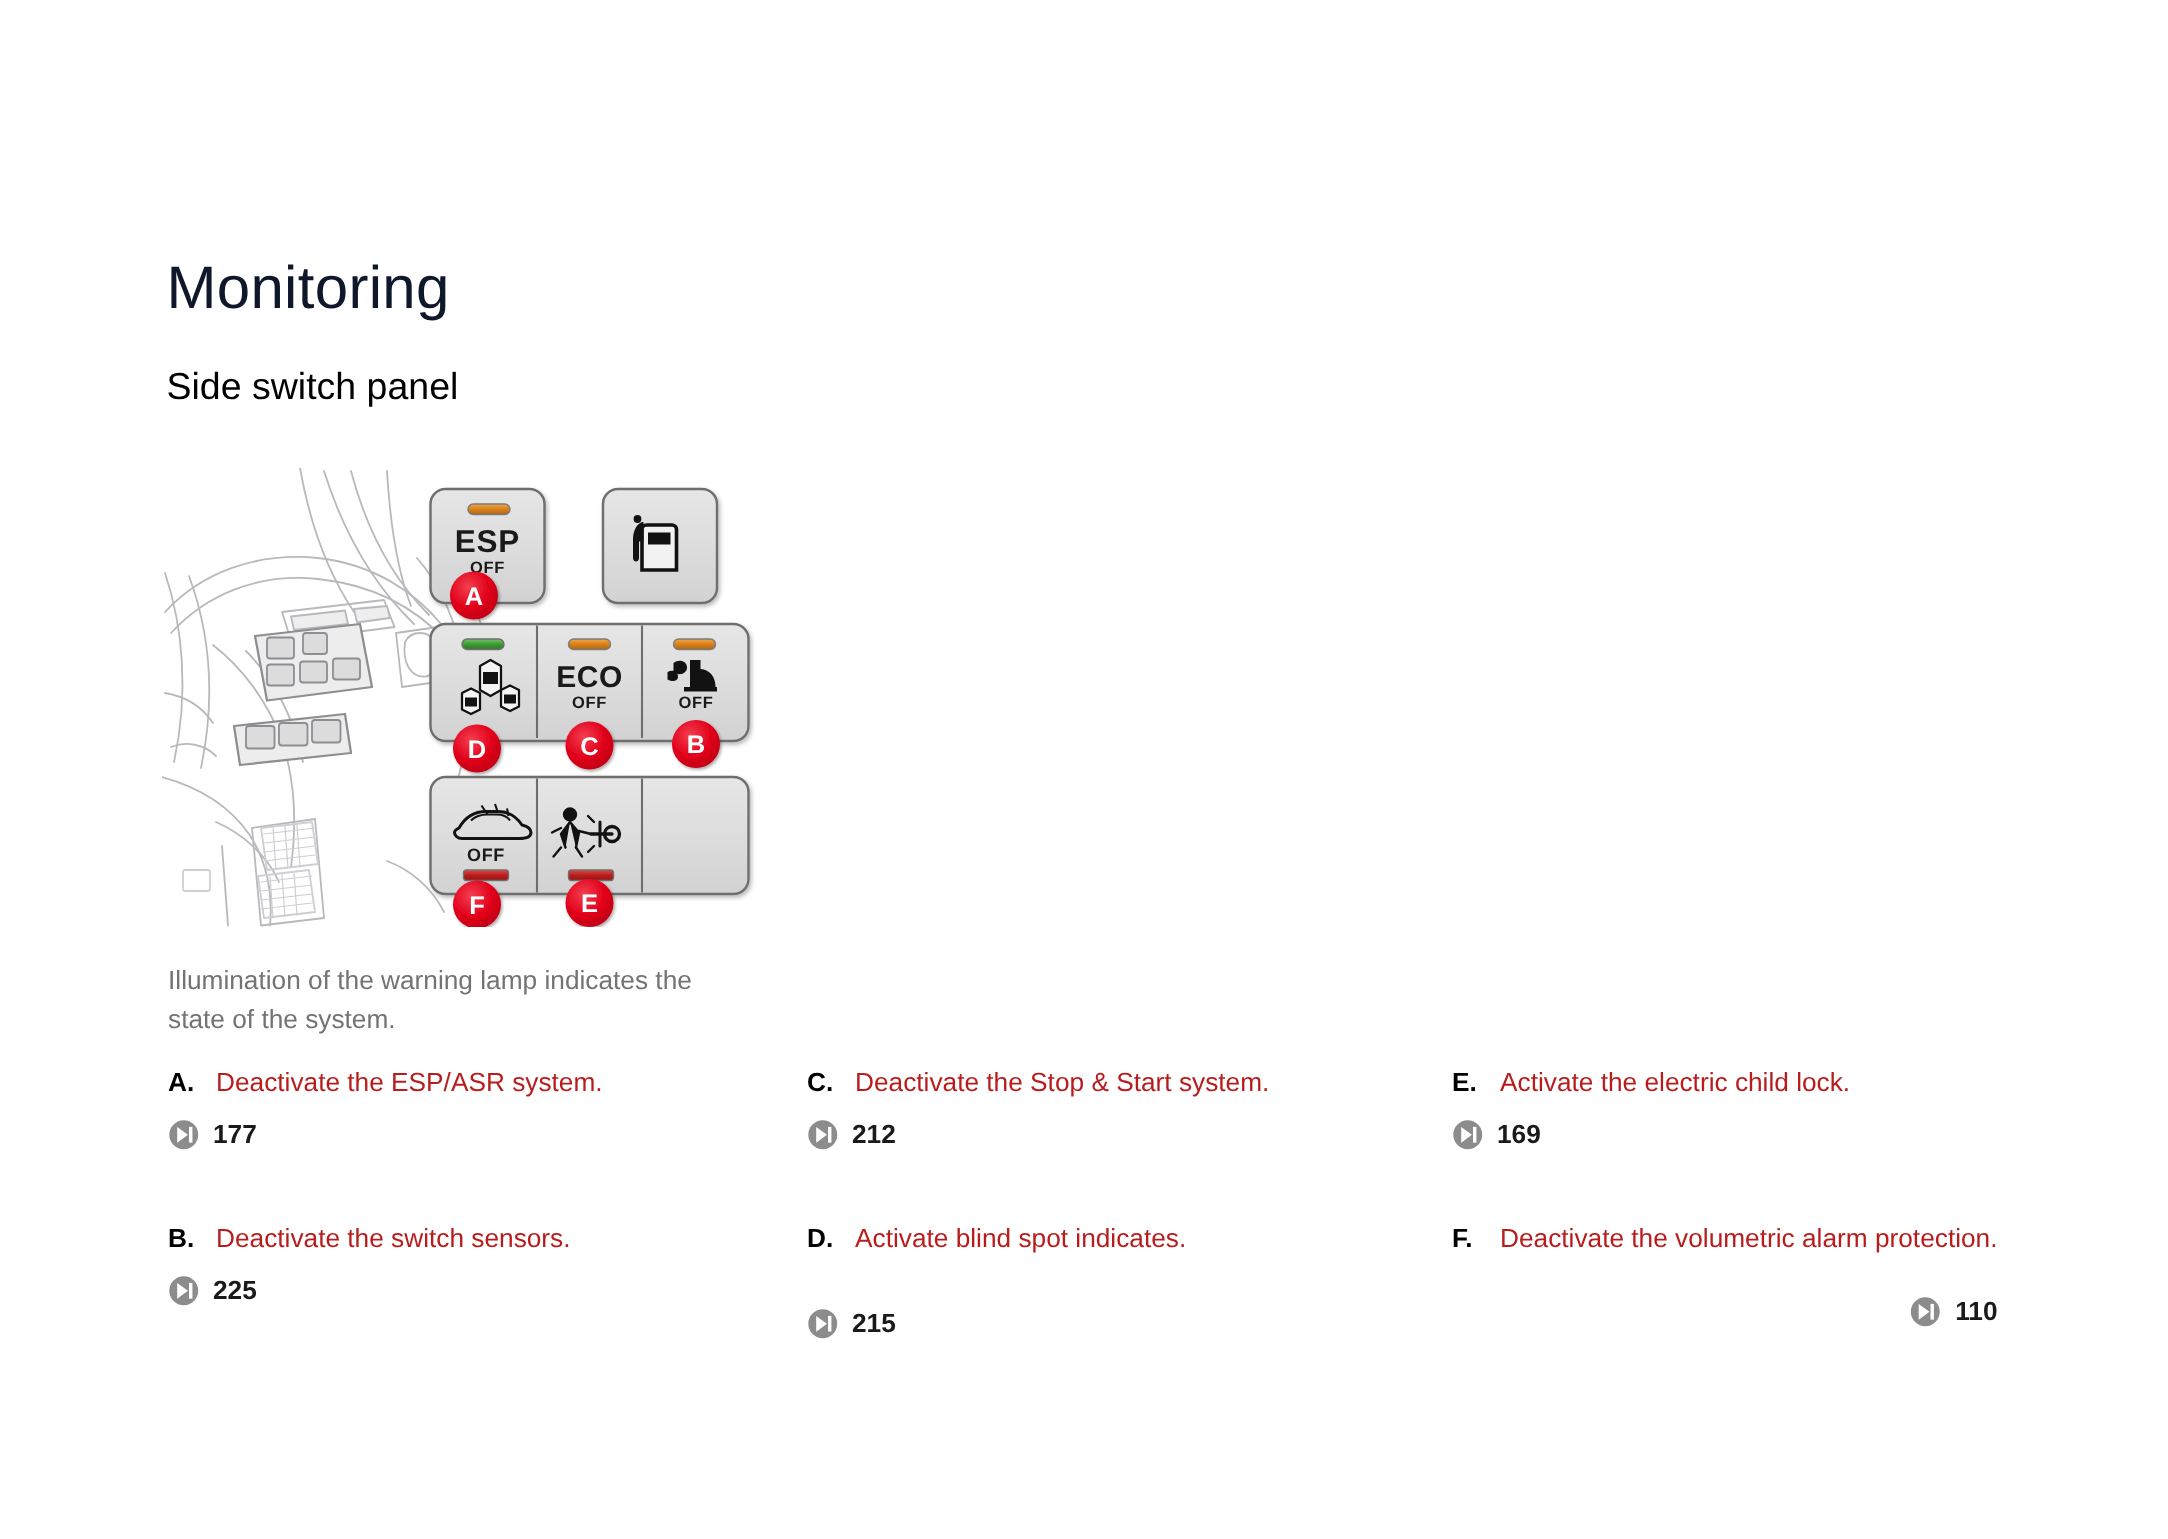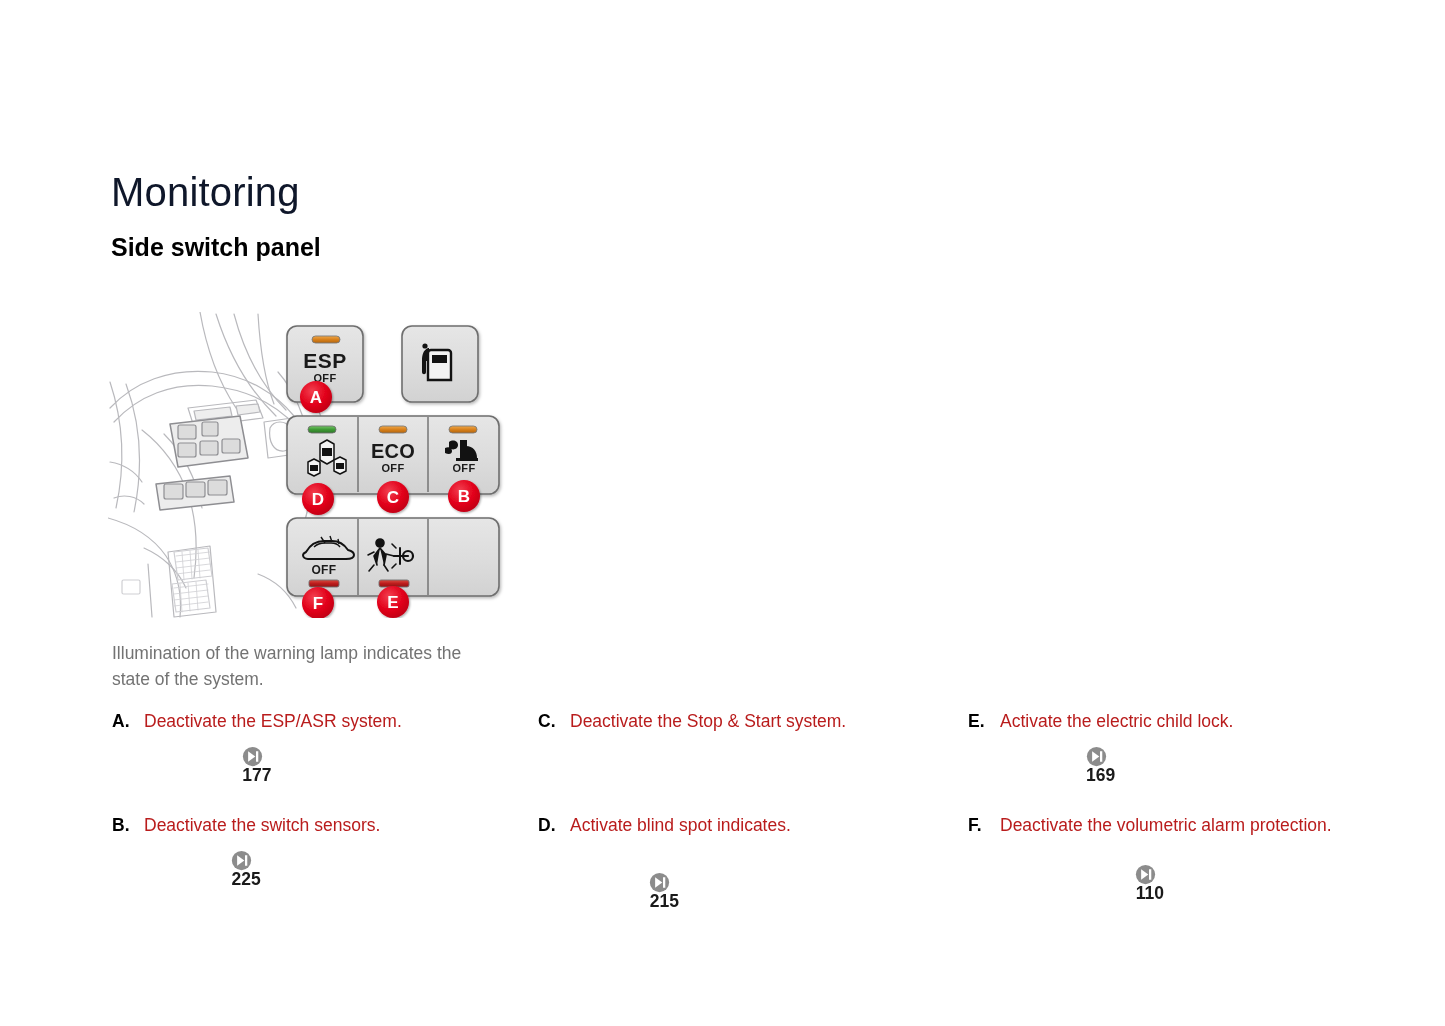--- a/index.html
+++ b/index.html
@@ -23,23 +23,23 @@
     top: 172px;
     font-size: 40px;
     font-weight: 400;
     color: #0f172a;
     letter-spacing: 0.2px;
     line-height: 1;
   }
   .section-title {
     position: absolute;
     left: 111px;
-    top: 232px;
+    top: 243px;
     font-size: 25px;
-    font-weight: bold;
+    font-weight: normal;
     color: #000000;
     line-height: 1.2;
   }
 
   
   .illustration {
     position: absolute;
     left: 108px;
     top: 312px;
     width: 400px;
@@ -75,21 +75,20 @@
     color: #000;
   }
   .ref-text {
     font-weight: 400;
     color: #b91c1c;
   }
   .ref-page {
     display: flex;
     align-items: center;
     margin-top: 14px;
-    flex-direction: column;
   }
   .page-icon {
     width: 21px;
     height: 21px;
     flex: 0 0 21px;
     margin-right: 9px;
   }
   .page-num {
     font-size: 17.5px;
     font-weight: bold;
@@ -340,20 +339,30 @@
     </span>
     <span class="page-num">225</span>
   </div>
 </div>
 
 <div class="ref-item" style="left:538px; top:710px;">
   <div class="ref-head">
     <span class="ref-letter">C.</span>
     <span class="ref-text">Deactivate the Stop &amp; Start system.</span>
   </div>
+  <div class="ref-page">
+    <span class="page-icon">
+      <svg viewBox="0 0 24 24" width="21" height="21">
+          <circle cx="12" cy="12" r="11" fill="#8C8C8C"></circle>
+          <path d="M7 6 L15.2 12 L7 18 Z" fill="#ffffff"></path>
+          <rect x="16" y="6" width="2.6" height="12" fill="#ffffff"></rect>
+        </svg>
+    </span>
+    <span class="page-num">212</span>
+  </div>
 </div>
 
 <div class="ref-item" style="left:538px; top:814px;">
   <div class="ref-head">
     <span class="ref-letter">D.</span>
     <span class="ref-text">Activate blind spot indicates.</span>
   </div>
   <div class="ref-page" style="margin-top:36px;">
     <span class="page-icon">
       <svg viewBox="0 0 24 24" width="21" height="21">

